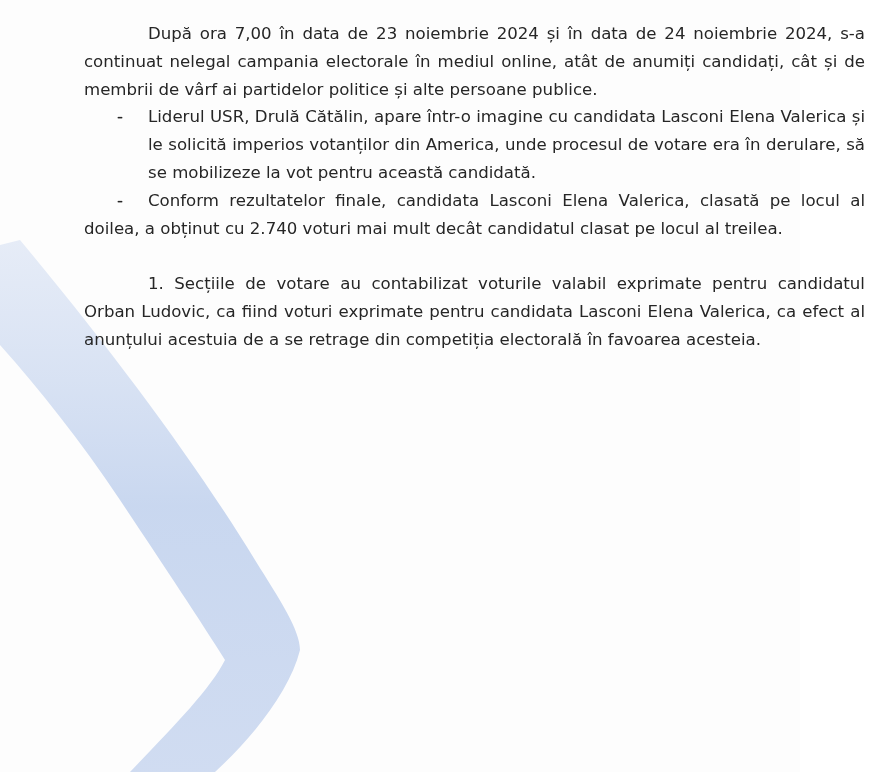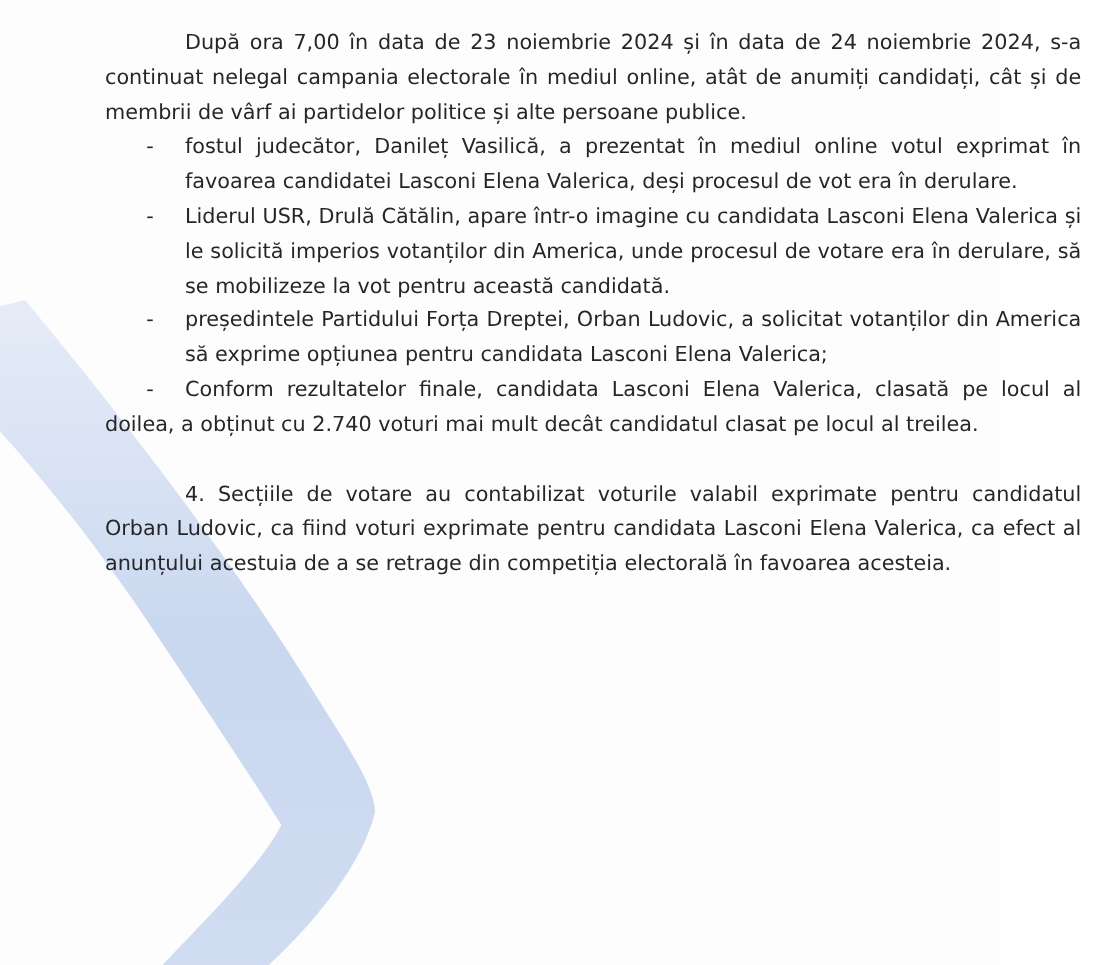--- a/index.html
+++ b/index.html
@@ -74,34 +74,32 @@
     </defs>
     <path d="M0,245 L20,240 C120,360 200,470 255,560 C280,600 300,630 300,650 C290,690 255,735 215,772 L130,772 C170,730 210,690 225,660 C200,620 160,560 120,500 C80,440 40,390 0,345 Z" fill="url(#wm)"></path>
   </svg>
 
   <div class="doc">
     <p class="p">După ora 7,00 în data de 23 noiembrie 2024 și în data de 24 noiembrie 2024, s-a continuat nelegal campania electorale în mediul online, atât de anumiți candidați, cât și de membrii de vârf ai partidelor politice și alte persoane publice.</p>
 
     <ul class="list">
       <li class="li">
         <span class="dash">-</span>
-        <span>fostul judecător, Danileț Vasilică, a prezentat în mediul online votul exprimat în favoarea candidatei Lasconi Elena Valerica, deși procesul de vot era în derulare.</span>
       </li>
       <li class="li">
         <span class="dash">-</span>
         <span>Liderul USR, Drulă Cătălin, apare într-o imagine cu candidata Lasconi Elena Valerica și le solicită imperios votanților din America, unde procesul de votare era în derulare, să se mobilizeze la vot pentru această candidată.</span>
       </li>
       <li class="li">
         <span class="dash">-</span>
-        <span>președintele Partidului Forța Dreptei, Orban Ludovic, a solicitat votanților  din America să exprime opțiunea pentru candidata Lasconi Elena Valerica;</span>
       </li>
       <li class="li">
         <span class="dash">-</span>
       </li>
     </ul>
 
     <p class="p">Conform rezultatelor finale, candidata Lasconi Elena Valerica, clasată pe locul al doilea, a obținut cu 2.740 voturi mai mult decât candidatul clasat pe locul al treilea.</p>
 
     <div class="gap"></div>
 
-    <p class="p">4. Secțiile de votare au contabilizat voturile valabil exprimate pentru candidatul Orban Ludovic, ca fiind voturi exprimate pentru candidata Lasconi Elena Valerica, ca efect al anunțului acestuia de a se retrage din competiția electorală în favoarea acesteia.</p>
+    <p class="p">1. Secțiile de votare au contabilizat voturile valabil exprimate pentru candidatul Orban Ludovic, ca fiind voturi exprimate pentru candidata Lasconi Elena Valerica, ca efect al anunțului acestuia de a se retrage din competiția electorală în favoarea acesteia.</p>
   </div>
 </div>
 
 </body></html>

